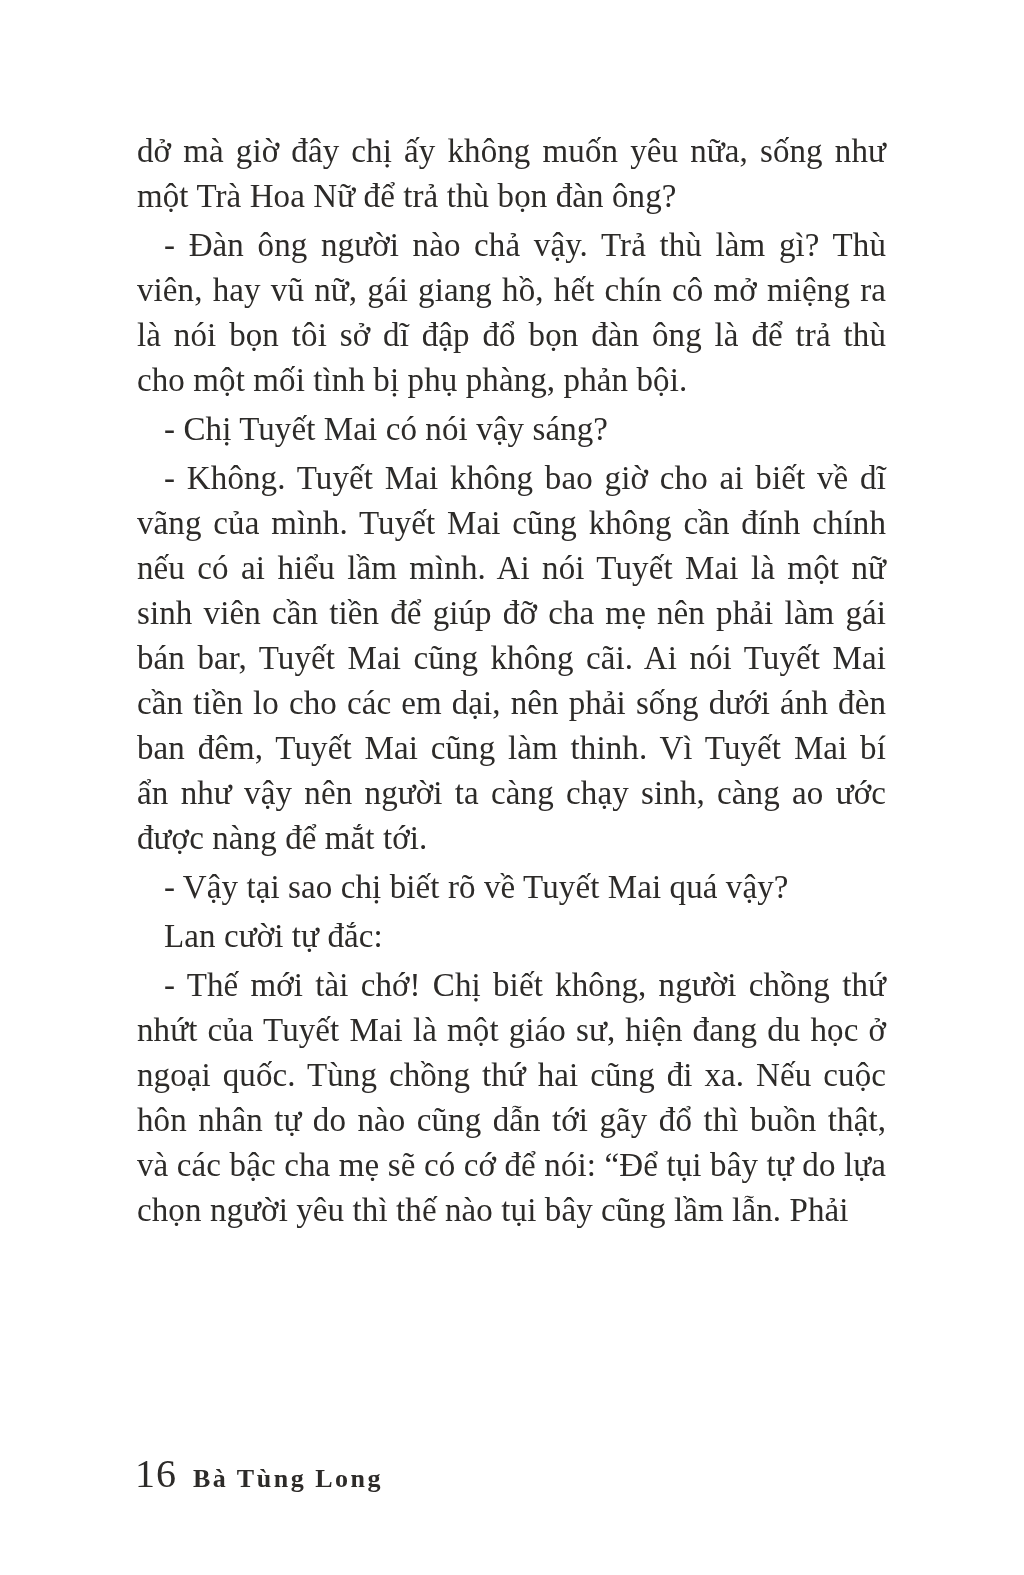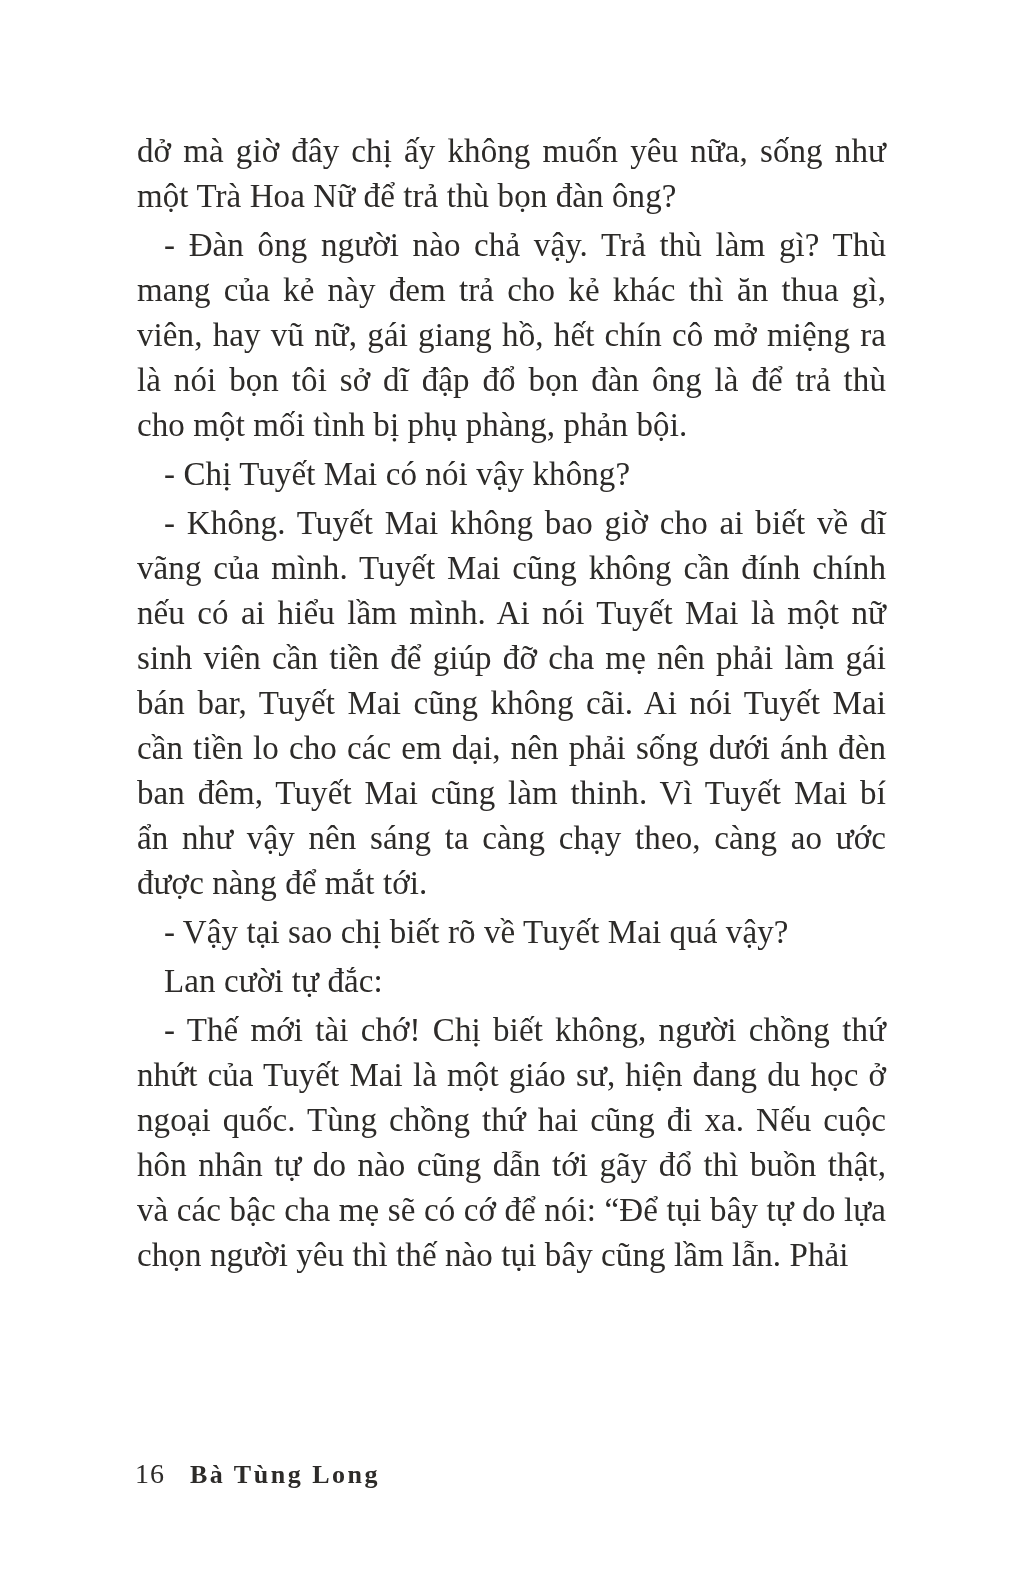--- a/index.html
+++ b/index.html
@@ -44,60 +44,59 @@
     padding-left: 27px;
   }
   .page-footer {
     position: absolute;
     left: 135px;
     top: 1452px;
     display: flex;
     align-items: baseline;
   }
   .page-num {
-    font-size: 28px;
+    font-size: 40px;
     line-height: 44px;
     letter-spacing: 1px;
   }
   .running-title {
     font-size: 26px;
     font-weight: 600;
     letter-spacing: 2.5px;
-    margin-left: 25px;
+    margin-left: 16px;
   }
 </style>
 </head>
 <body>
 
 <div class="page" style="background: rgb(255, 255, 255); color: rgb(45, 43, 41);">
 
   <main class="text-block">
       <div class="para">
         <div class="line">dở mà giờ đây chị ấy không muốn yêu nữa, sống như</div>
         <div class="line">một Trà Hoa Nữ để trả thù bọn đàn ông?</div>
       </div>
       <div class="para indent">
         <div class="line">- Đàn ông người nào chả vậy. Trả thù làm gì? Thù</div>
-        <div class="line">mang của kẻ này đem trả cho kẻ khác thì ăn thua gì,</div>
         <div class="line">viên, hay vũ nữ, gái giang hồ, hết chín cô mở miệng ra</div>
         <div class="line">là nói bọn tôi sở dĩ đập đổ bọn đàn ông là để trả thù</div>
         <div class="line">cho một mối tình bị phụ phàng, phản bội.</div>
       </div>
       <div class="para indent">
-        <div class="line">- Chị Tuyết Mai có nói vậy không?</div>
+        <div class="line">- Chị Tuyết Mai có nói vậy sáng?</div>
       </div>
       <div class="para indent">
         <div class="line">- Không. Tuyết Mai không bao giờ cho ai biết về dĩ</div>
         <div class="line">vãng của mình. Tuyết Mai cũng không cần đính chính</div>
         <div class="line">nếu có ai hiểu lầm mình. Ai nói Tuyết Mai là một nữ</div>
         <div class="line">sinh viên cần tiền để giúp đỡ cha mẹ nên phải làm gái</div>
         <div class="line">bán bar, Tuyết Mai cũng không cãi. Ai nói Tuyết Mai</div>
         <div class="line">cần tiền lo cho các em dại, nên phải sống dưới ánh đèn</div>
         <div class="line">ban đêm, Tuyết Mai cũng làm thinh. Vì Tuyết Mai bí</div>
-        <div class="line">ẩn như vậy nên sáng ta càng chạy theo, càng ao ước</div>
+        <div class="line">ẩn như vậy nên người ta càng chạy sinh, càng ao ước</div>
         <div class="line">được nàng để mắt tới.</div>
       </div>
       <div class="para indent">
         <div class="line">- Vậy tại sao chị biết rõ về Tuyết Mai quá vậy?</div>
       </div>
       <div class="para indent">
         <div class="line">Lan cười tự đắc:</div>
       </div>
       <div class="para indent">
         <div class="line">- Thế mới tài chớ! Chị biết không, người chồng thứ</div>

